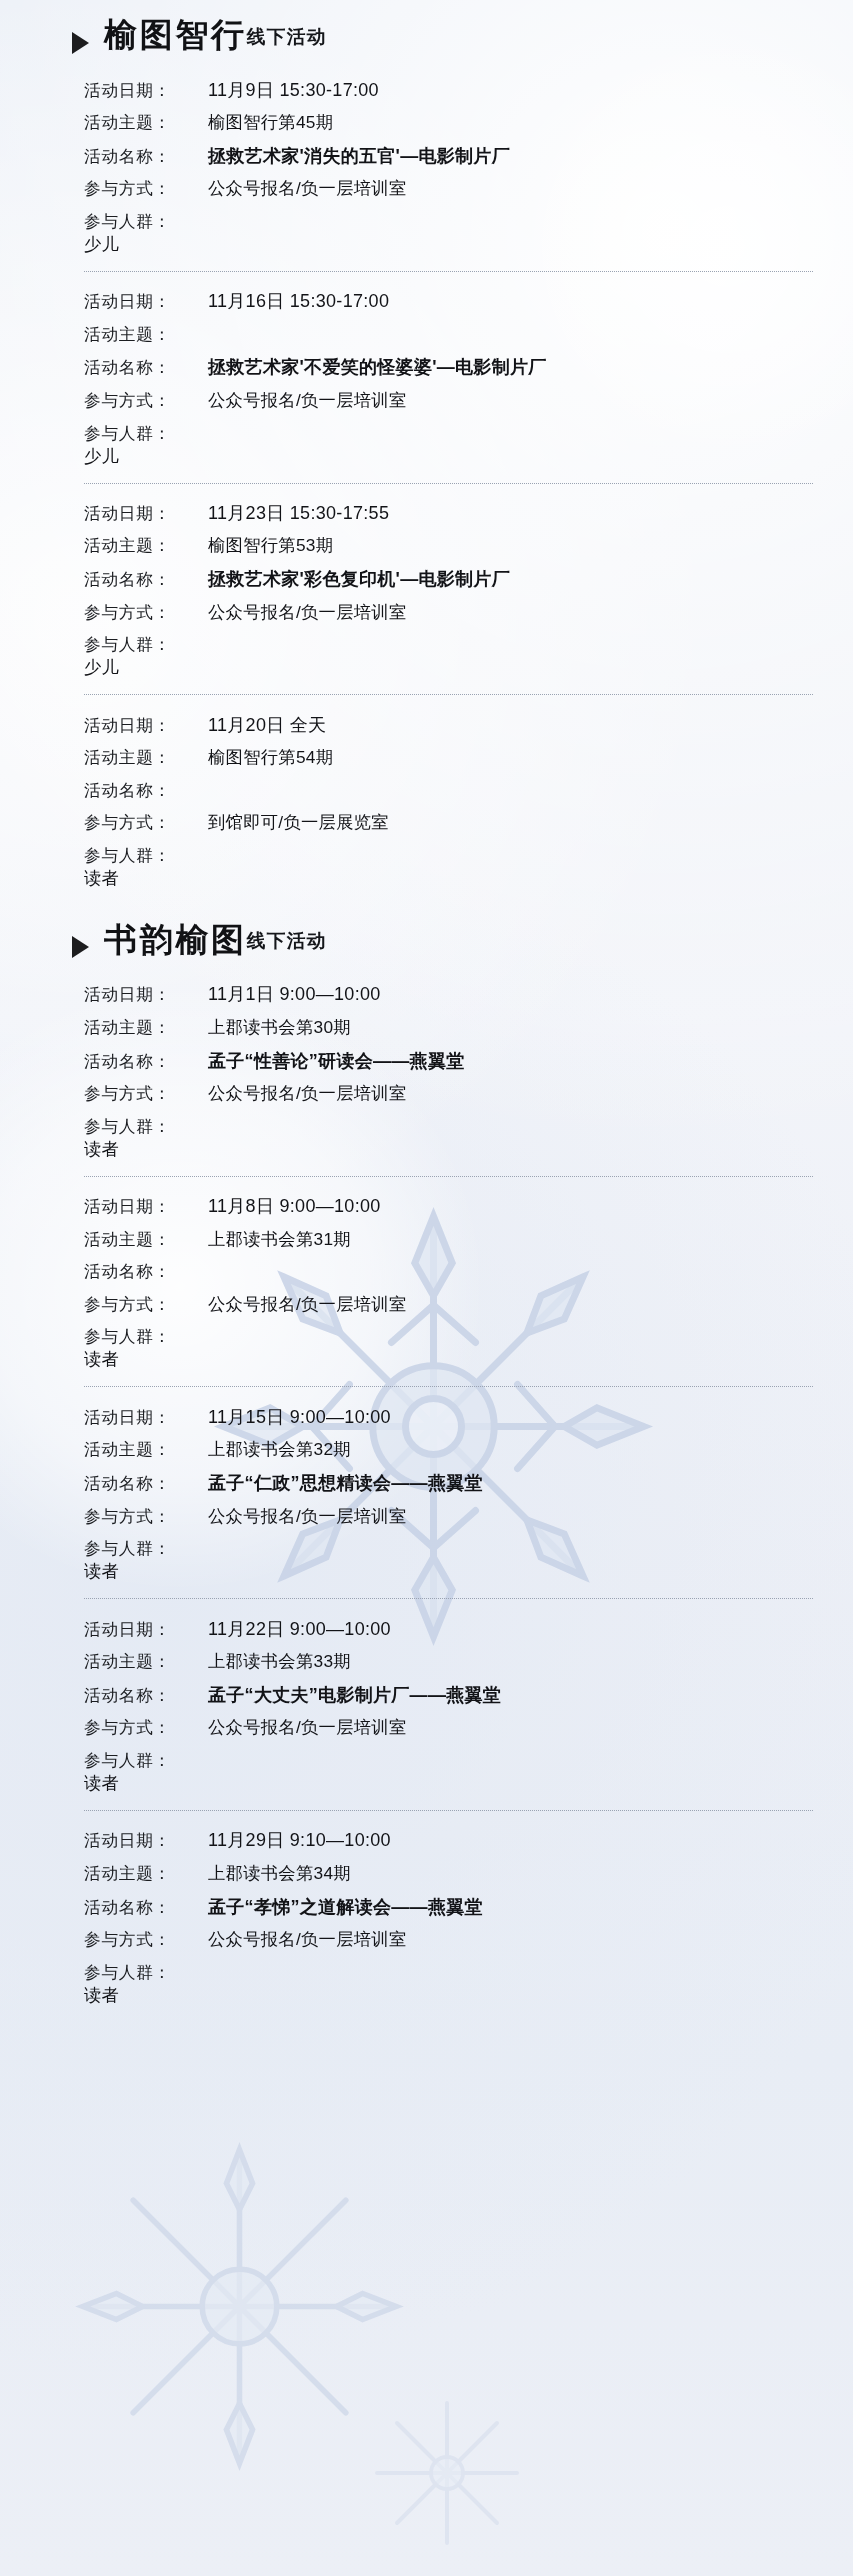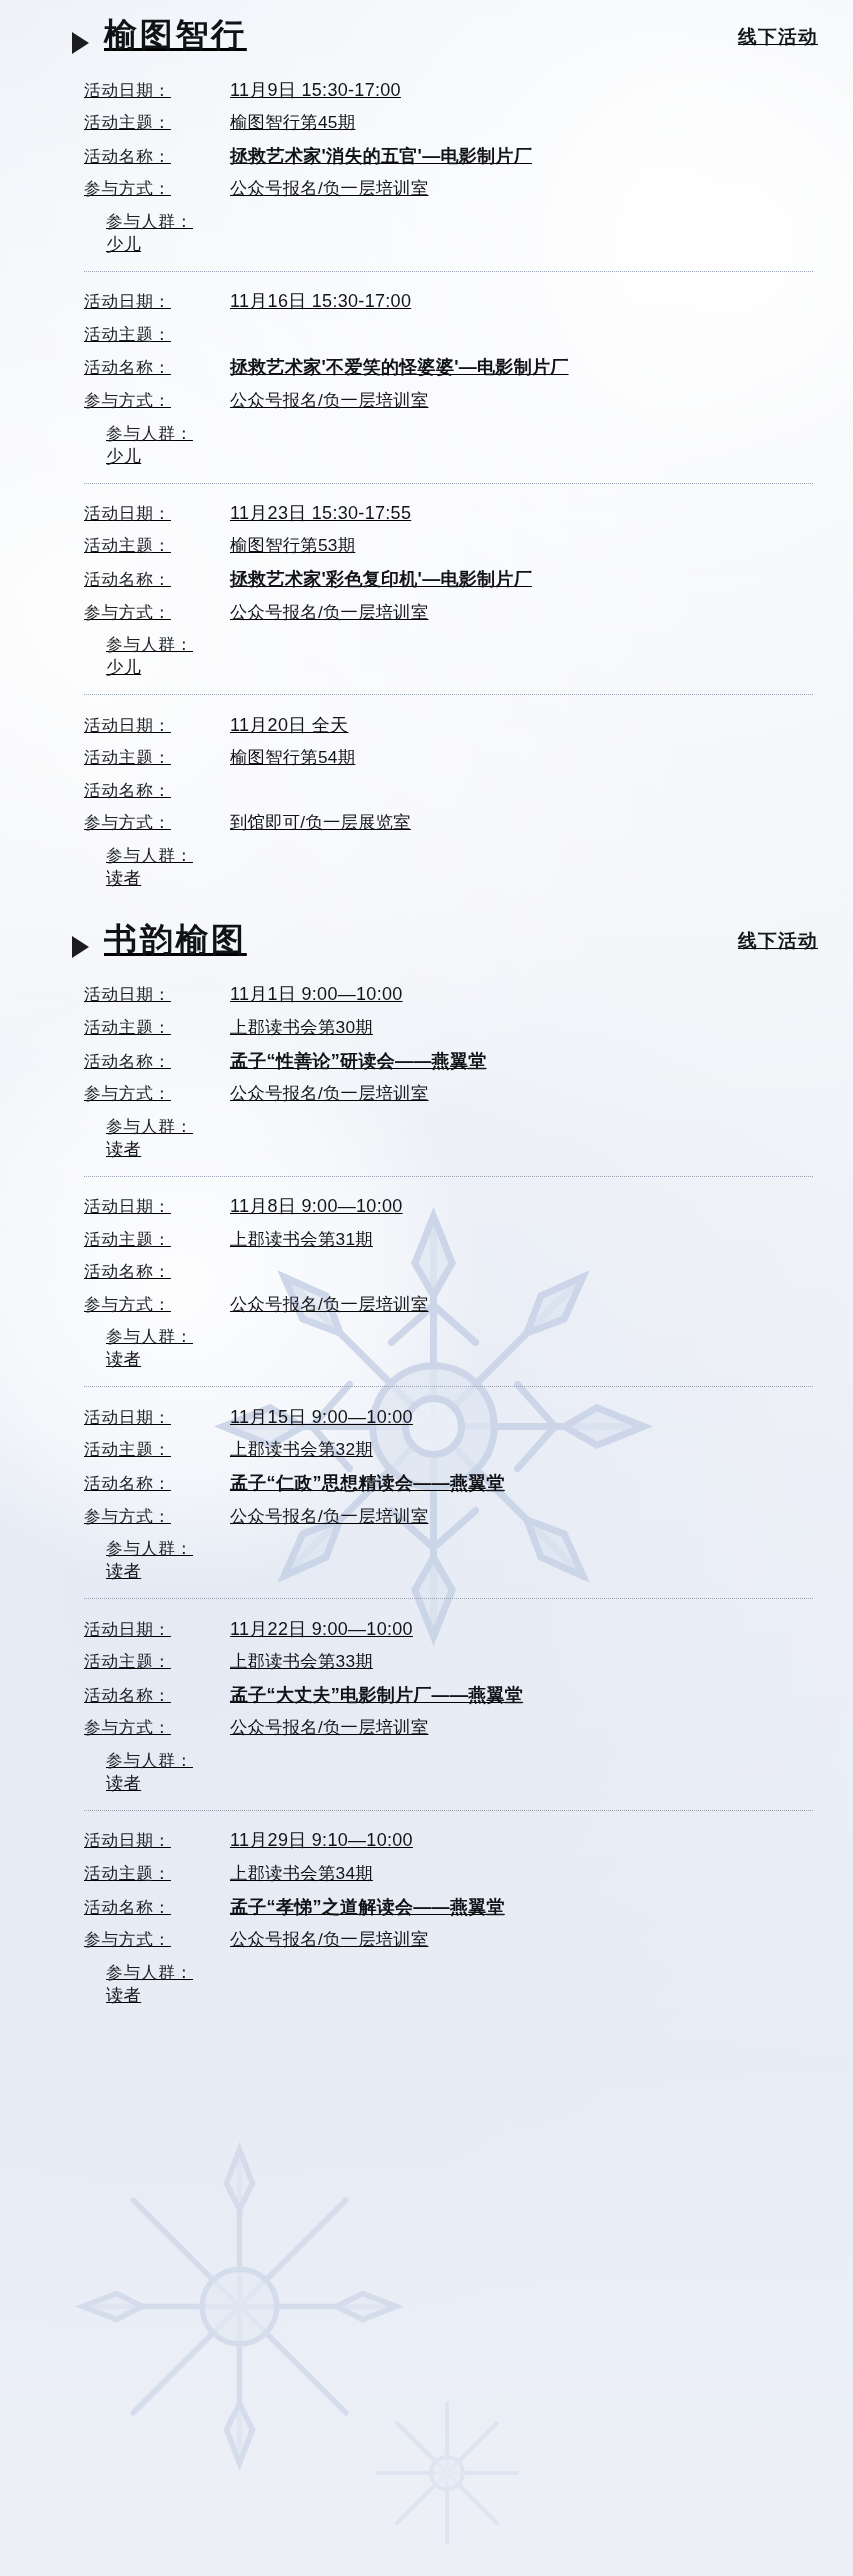--- a/index.html
+++ b/index.html
@@ -92,25 +92,24 @@
     height: 0;
     border-left: 17.3px solid #1d1d1f;
     border-top: 11.3px solid transparent;
     border-bottom: 11.3px solid transparent;
     margin-top: 6.7px;
   }
   .section-head-inner {
     position: relative;
     display: flex;
     align-items: flex-end;
-    justify-content: space-between;
+    justify-content: flex-start;
     width: 100%;
     padding-left: 32px;
     box-sizing: border-box;
-    text-decoration: underline;
   }
   .section-title {
     font-size: 33px;
     font-weight: bold;
     color: #111215;
     letter-spacing: 2.7px;
     line-height: 1.1;
   }
   .section-tag {
     font-size: 18.7px;
@@ -128,41 +127,39 @@
     padding: 17.3px 0 14.7px 0;
     border-bottom: 1.3px dotted #9aa3b2;
   }
   .event.last {
     border-bottom: none;
   }
   .row {
     display: flex;
     align-items: baseline;
     margin: 0 0 9.3px 0;
-    text-decoration: underline;
   }
   .row:last-child {
     margin-bottom: 0;
     flex-direction: column;
   }
   .label {
     flex: 0 0 auto;
     width: 124px;
     font-size: 16.7px;
     color: #1b1d21;
     letter-spacing: 0.7px;
     white-space: nowrap;
   }
   .value {
     flex: 1 1 auto;
     font-size: 17.3px;
     color: #121317;
     letter-spacing: 0.3px;
     line-height: 1.35;
-    margin-left: 22px;
   }
   .value.strong {
     font-weight: bold;
     font-size: 18px;
   }
   .value.mono-num {
     font-size: 18px;
   }
 </style>
 </head>

